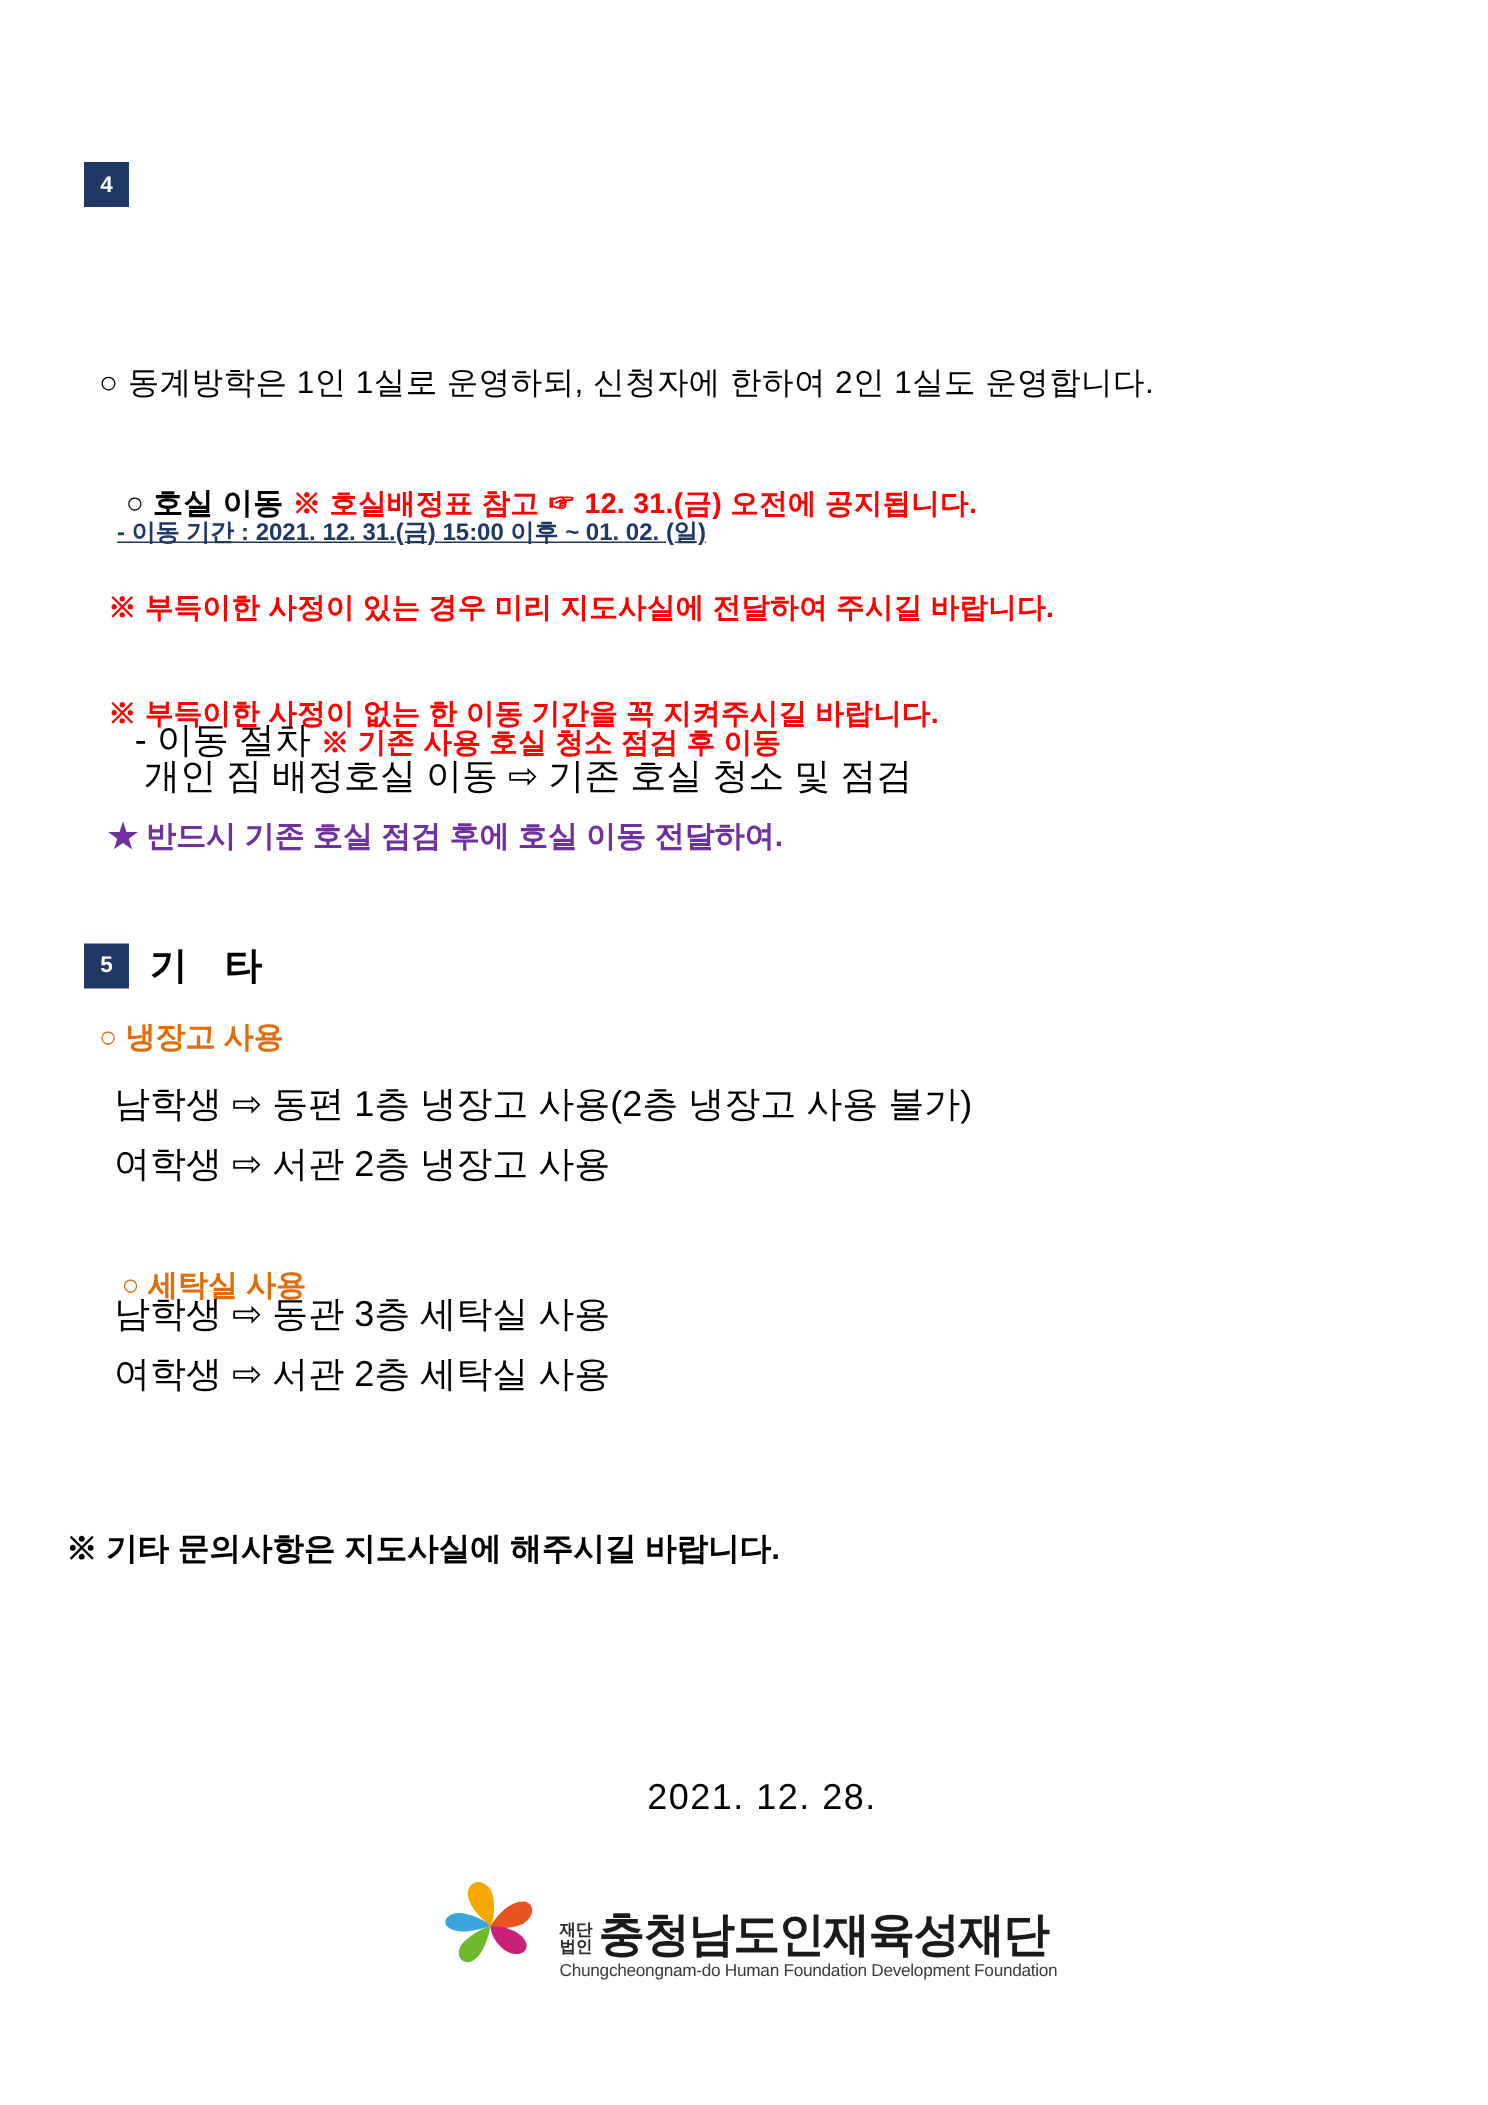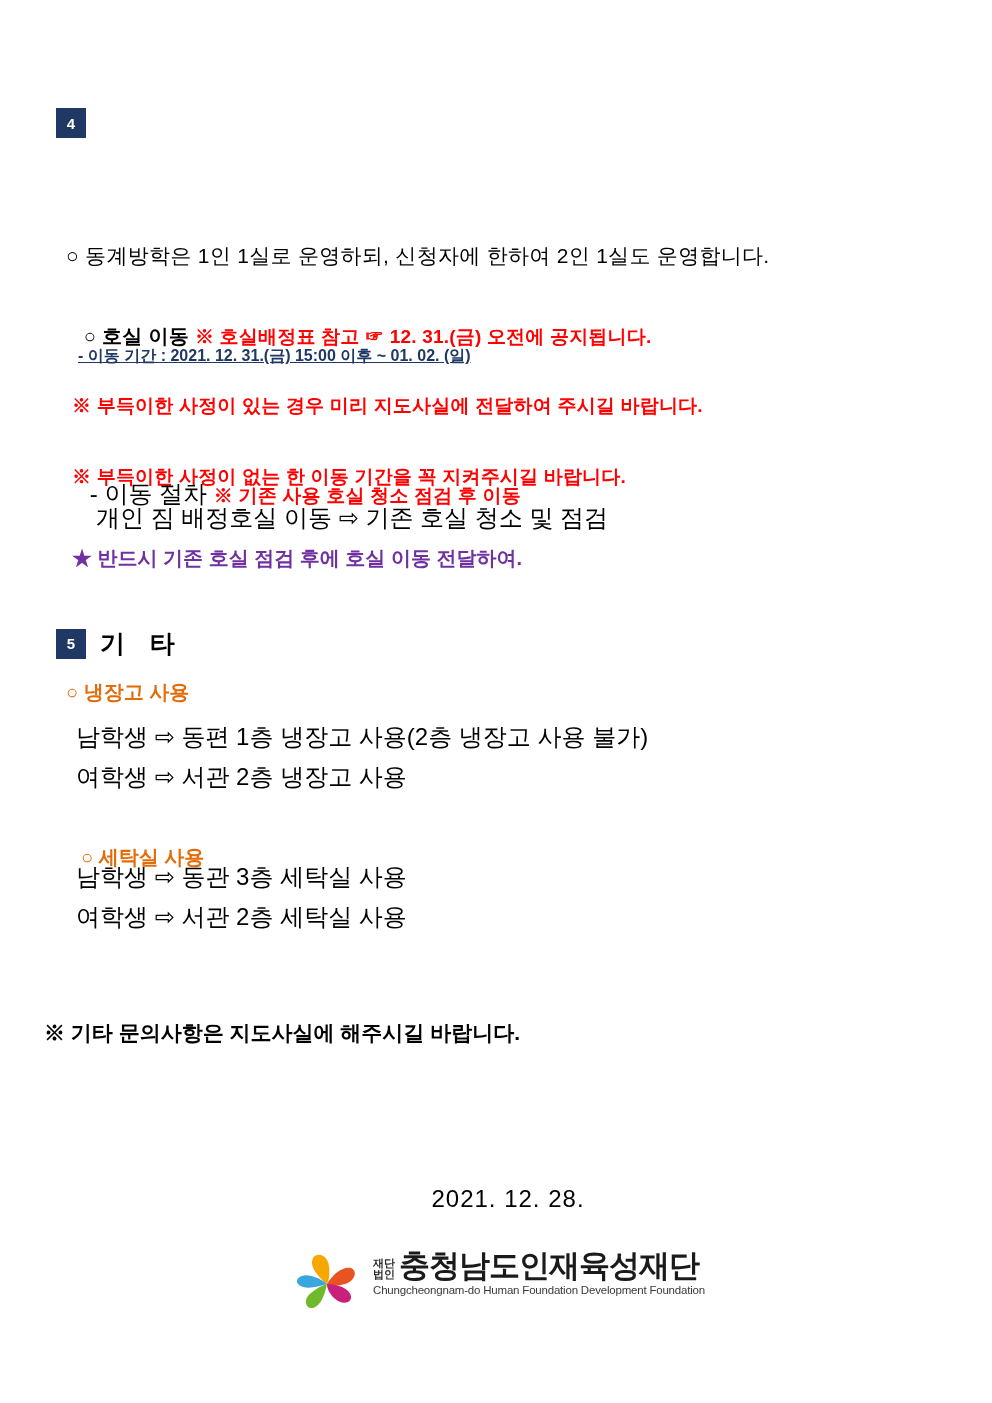--- a/index.html
+++ b/index.html
@@ -102,21 +102,21 @@
   .logo-wrap {
     position: absolute;
     left: 0;
     width: 100%;
     display: flex;
     justify-content: center;
     align-items: center;
   }
   .logo-inner {
     display: flex;
-    align-items: flex-start;
+    align-items: flex-end;
     gap: 6px;
   }
   .logo-mark {
     position: relative;
     width: 80px;
     height: 70px;
   }
   .logo-text {
     display: flex;
     flex-direction: column;

